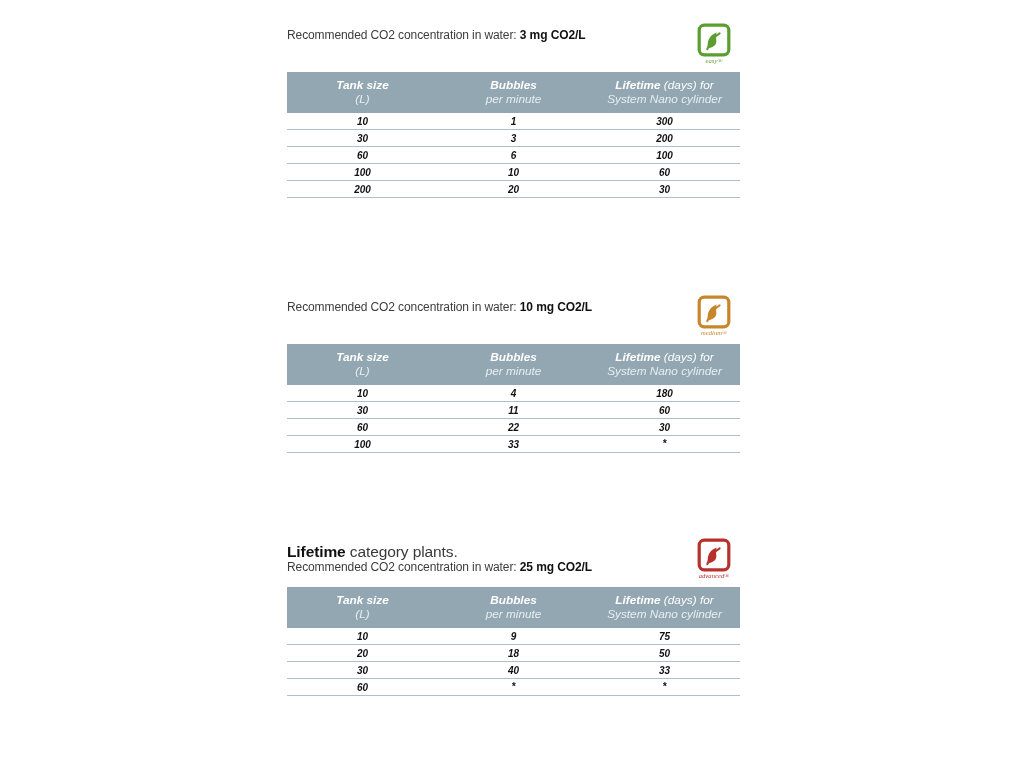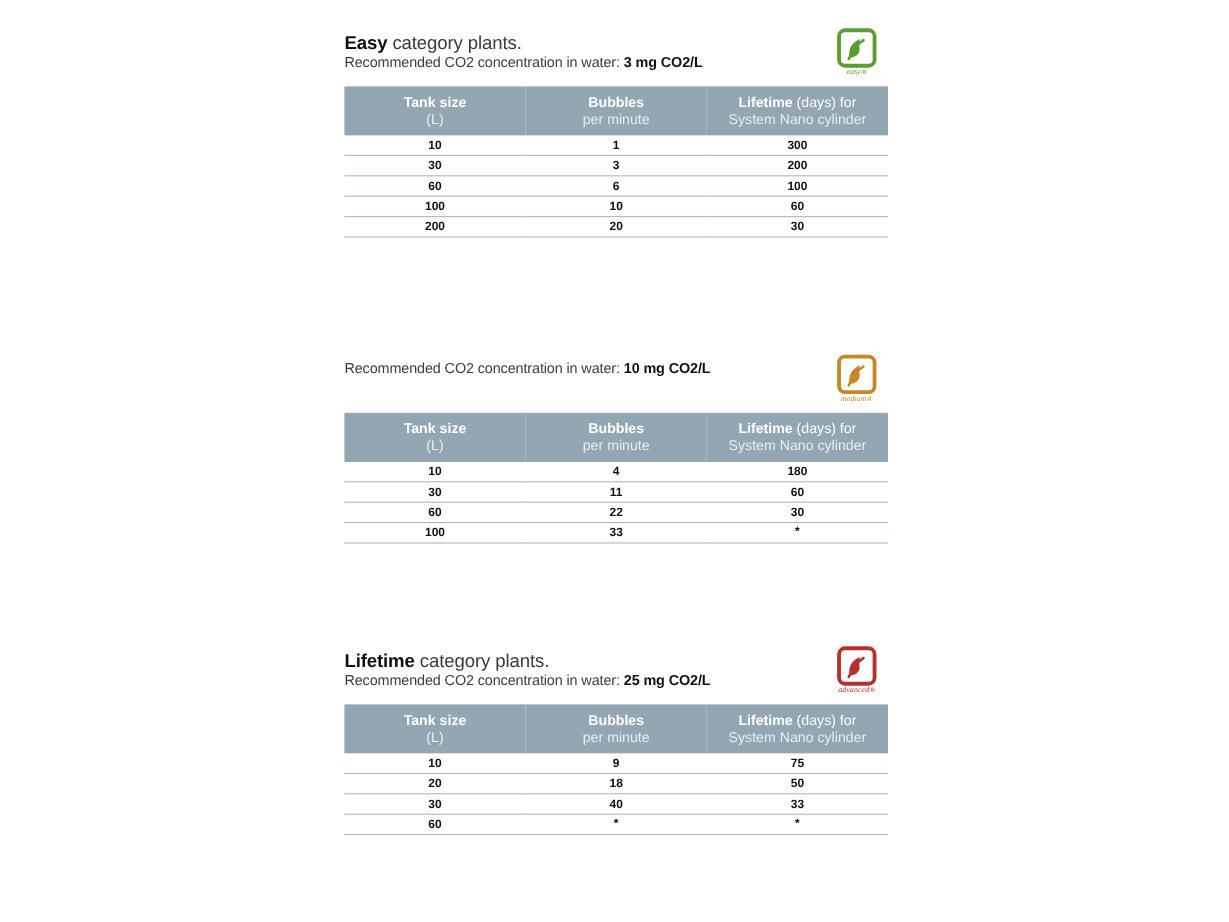--- a/index.html
+++ b/index.html
@@ -81,20 +81,21 @@
     line-height: 8px;
     margin-top: 0px;
     letter-spacing: 0.1px;
   }
 
   
   table.co2 {
     border-collapse: collapse;
     width: 453px;
     table-layout: fixed;
+    font-style: italic;
   }
   table.co2 thead th {
     background: #93a7b3;
     color: #ffffff;
     font-weight: 400;
     font-size: 11.8px;
     line-height: 14px;
     padding: 6px 0 7px 0;
     text-align: center;
     vertical-align: top;
@@ -123,21 +124,20 @@
 
   .star { font-size: 14px; line-height: 1; }
 </style>
 </head>
 <body>
 
 <div class="page">
 
 <div class="section section-easy">
       <div class="sec-head">
-        <div class="sec-title"><span class="cat">Easy</span><span> category plants.</span></div>
         <div class="sec-sub"><span>Recommended CO2 concentration in water: </span><span class="conc">3 mg CO2/L</span></div>
         <div class="badge"><span><svg width="34" height="34" viewBox="0 0 34 34" aria-hidden="true">
               <rect x="2.2" y="2.2" width="29.6" height="29.6" rx="5" ry="5" fill="none" stroke="#5a9e2f" stroke-width="3.2"></rect>
               <path d="M11.2 25.2 C9.4 18.6 12.6 12.2 19.6 9.6 C19.0 12.4 18.9 14.6 19.3 17.2 C19.6 19.4 19.0 21.4 17.2 22.8 C15.2 24.4 13.0 24.9 11.2 25.2 Z" fill="#5a9e2f"></path>
               <path d="M10.3 26.2 C13.0 19.0 17.0 13.8 22.6 10.4" fill="none" stroke="#5a9e2f" stroke-width="2.1" stroke-linecap="round"></path>
             </svg></span><div class="badge-label" style="color: rgb(90, 158, 47);">easy®</div></div>
       </div>
       <table class="co2">
         <colgroup>
           <col class="c1">

